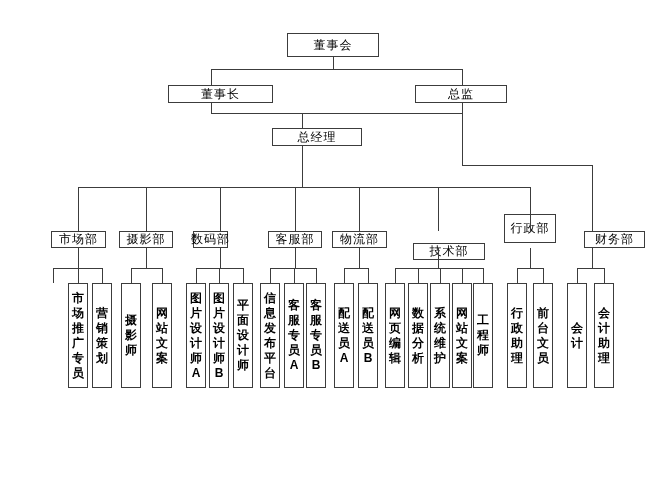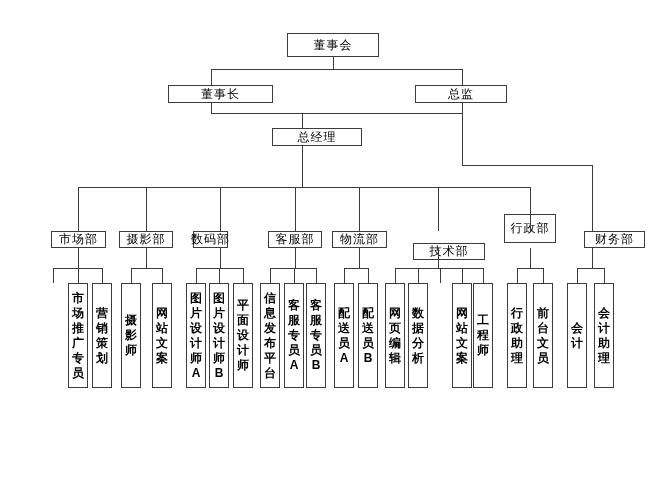--- a/index.html
+++ b/index.html
@@ -84,20 +84,23 @@
   <div class="vbox" style="left:358px">
     <span class="vtext">配送员B</span>
     </div>
 
   <div class="vbox" style="left:385px">
     <span class="vtext">网页编辑</span>
     </div>
   <div class="vbox" style="left:408px">
     <span class="vtext">数据分析</span>
     </div>
+  <div class="vbox" style="left:430px">
+    <span class="vtext">系统维护</span>
+    </div>
   <div class="vbox" style="left:452px">
     <span class="vtext">网站文案</span>
     </div>
   <div class="vbox" style="left:473px">
     <span class="vtext">工程师</span>
     </div>
 
   <div class="vbox" style="left:507px">
     <span class="vtext">行政助理</span>
     </div>

